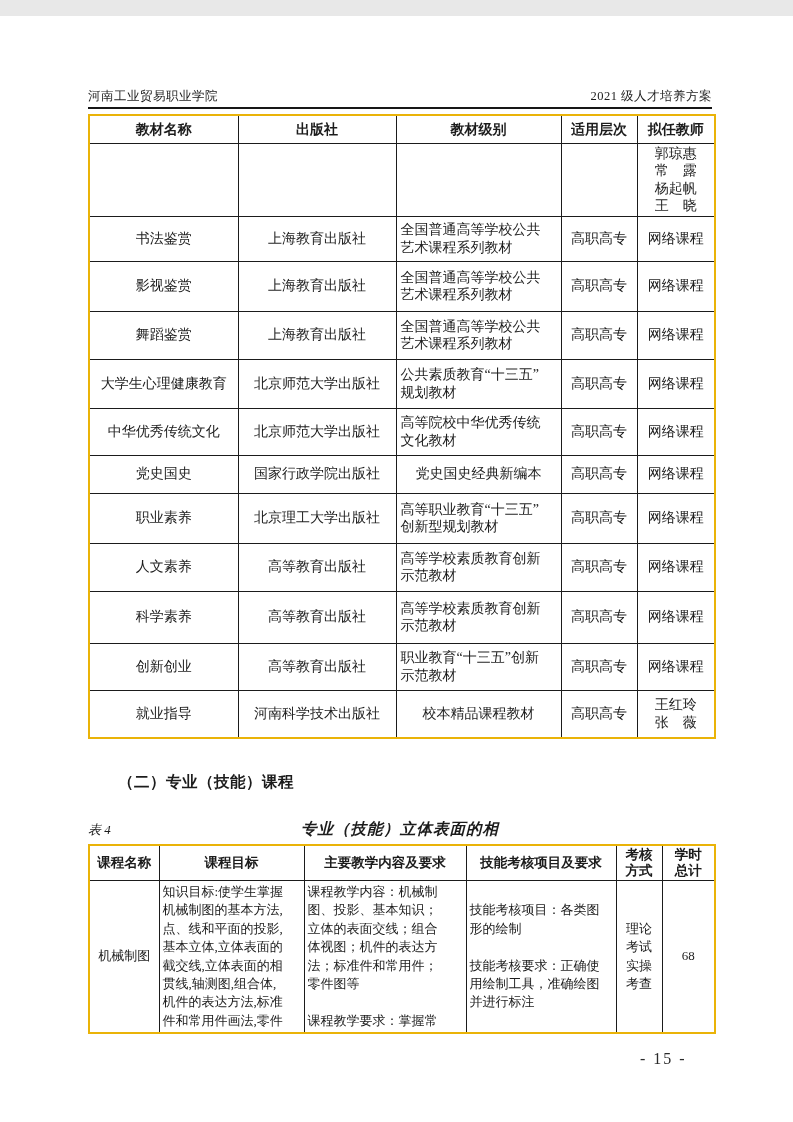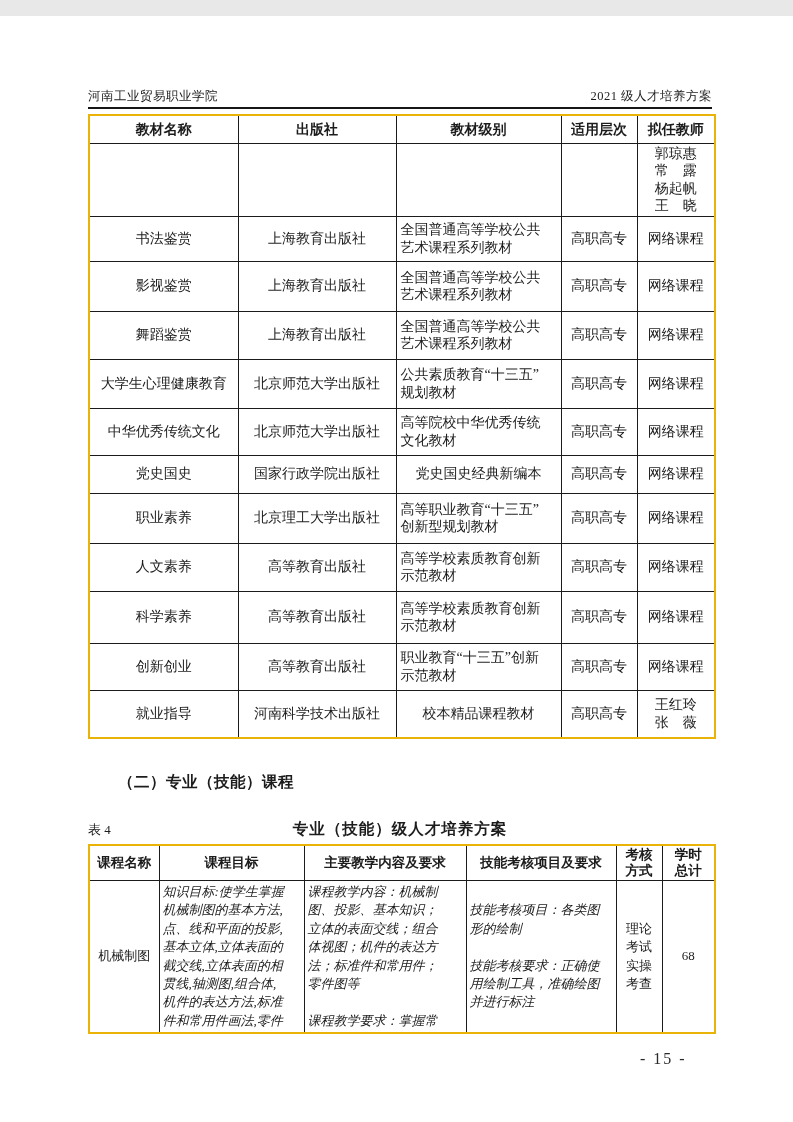--- a/index.html
+++ b/index.html
@@ -29,27 +29,27 @@
   }
   .doc-table tr:first-child td { border-top:none; }
   .doc-table td:first-child { border-left:none; }
   .doc-table td.hdr { font-weight:bold; }
 
   table.t1 { left:88px; top:98px; width:626px; font-size:14px; line-height:17.5px; }
   table.t2 { left:88px; top:828px; width:626px; font-size:13px; line-height:18.4px;border-radius:8px; }
   .t2 td.hdr { font-size:13.5px; line-height:16px; }
 
   .lv.ml { text-align:left; }        
-  .t2 td.tl { text-align:left; padding:2px 3px;font-style:italic; }
+  .t2 td.tl { text-align:left; padding:2px 3px; }
 
   .section-heading {
     position:absolute; left:118px; top:756px;
     font-size:15.5px; font-weight:bold; letter-spacing:0.5px;
   }
-  .tableno-line { position:absolute; left:88px; top:803px; width:624px; height:20px; }
+  .tableno-line { position:absolute; left:88px; top:803px; width:624px; height:20px;font-style:italic; }
   .table-no { position:absolute; left:0; top:2px; font-size:13px; }
   .table-title { width:100%; text-align:center; font-size:15.5px; font-weight:bold; letter-spacing:1px; }
 
   .pagefoot {
     position:absolute; left:640px; top:1034px; width:84px;
     text-align:left; font-size:16px; color:#2a2a2a; letter-spacing:2px;
   }
 </style>
 </head>
 <body>
@@ -175,21 +175,21 @@
       <td>王红玲
 张　薇</td>
     </tr>
   </tbody>
     </table>
 
   <div class="section-heading">（二）专业（技能）课程</div>
 
   <div class="tableno-line">
     <span class="table-no">表 4</span>
-    <div class="table-title">专业（技能）级人才培养方案</div>
+    <div class="table-title">专业（技能）立体表面的相</div>
   </div>
 
   <table class="doc-table t2">
     <colgroup>
         <col style="width:70px">
         <col style="width:145px">
         <col style="width:162px">
         <col style="width:150px">
         <col style="width:46px">
         <col style="width:53px">

